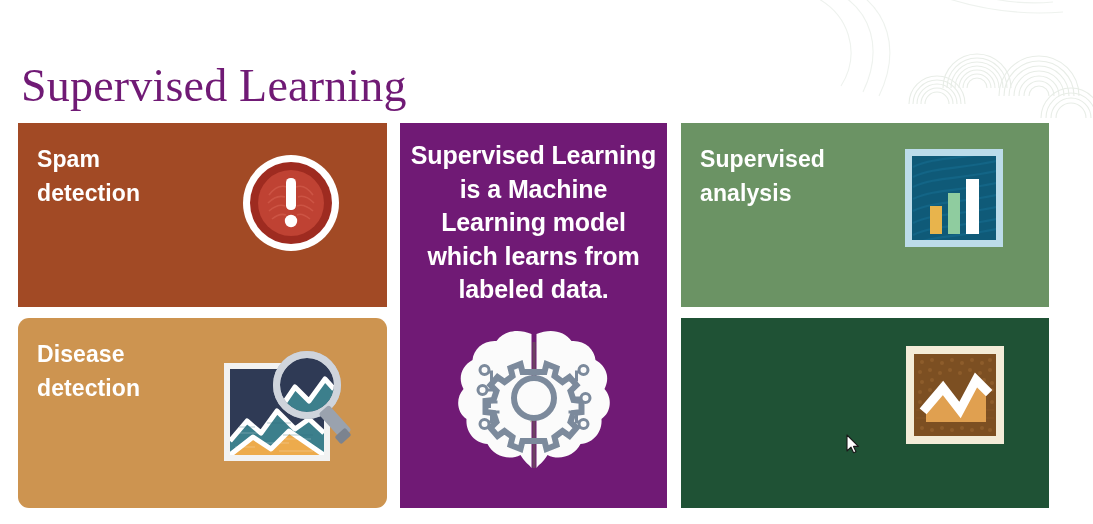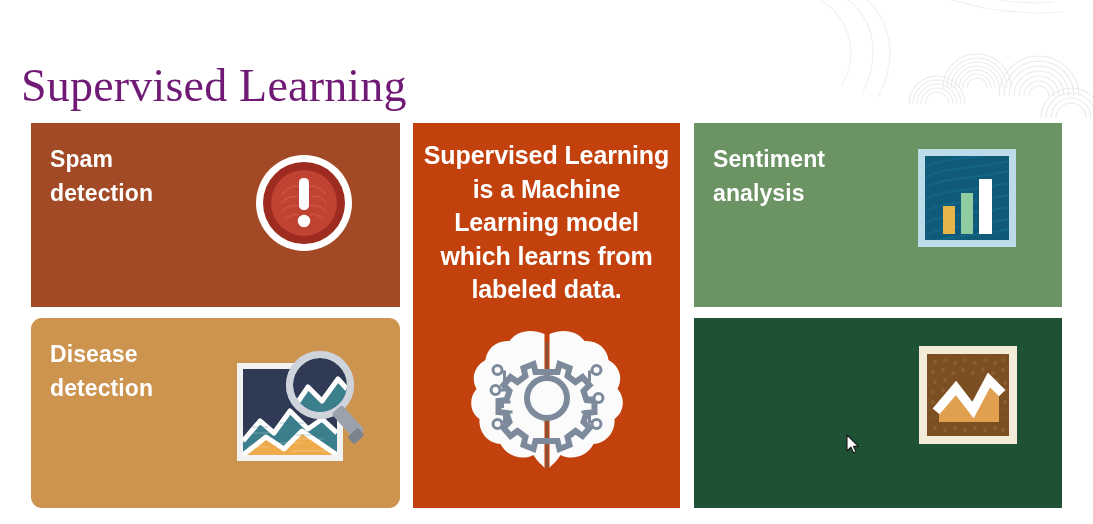--- a/index.html
+++ b/index.html
@@ -36,21 +36,21 @@
     line-height: 56px;
     color: #701a75;
     letter-spacing: 0.2px;
     white-space: nowrap;
     margin-top: 44px;
   }
 
   
   #cards {
     position: absolute;
-    left: 31px;
+    left: 18px;
     top: 123px;
     width: 837px;
     height: 385px;
   }
 
   .card {
     position: absolute;
     box-sizing: border-box;
     overflow: hidden;
   }
@@ -67,21 +67,21 @@
     letter-spacing: 0.1px;
   }
 
   .card-icon {
     position: absolute;
   }
 
   
   #card-spam      { left: 0px;   top: 0px;   width: 369px; height: 184px; background: #a24a25; }
   #card-disease   { left: 0px;   top: 195px; width: 369px; height: 190px; background: #cd9450; border-radius: 11px; }
-  #card-center    { left: 382px; top: 0px;   width: 267px; height: 385px; background: #c2410c; padding-left: 48px; }
+  #card-center    { left: 382px; top: 0px;   width: 267px; height: 385px; background: #701a75; padding-left: 48px; }
   #card-sentiment { left: 663px; top: 0px;   width: 368px; height: 184px; background: #6b9364; }
   #card-stock     { left: 663px; top: 195px; width: 368px; height: 190px; background: #1f5235; }
 
   
   #center-text {
     position: absolute;
     left: 0;
     top: 16px;
     width: 100%;
     text-align: center;
@@ -295,21 +295,21 @@
         <g fill="#fbfbfb" stroke="#7c8a9c" stroke-width="3">
           <circle cx="132" cy="42" r="4.5"></circle>
           <circle cx="134" cy="70" r="4.5"></circle>
           <circle cx="132" cy="96" r="4.5"></circle>
         </g>
       </svg>
     </div>
   </div>
 
   <div class="card" id="card-sentiment">
-    <div class="card-label">Sentiment
+    <div class="card-label">Supervised
 analysis</div>
     <div class="card-icon" id="icon-sentiment">
       <svg viewBox="0 0 98 98" width="98" height="98" xmlns="http://www.w3.org/2000/svg">
         <rect x="0" y="0" width="98" height="98" fill="#bcdcea"></rect>
         <rect x="7" y="7" width="84" height="84" fill="#0f5a78"></rect>
         <clipPath id="chartClip">
             <rect x="7" y="7" width="84" height="84"></rect>
           </clipPath>
         <g clip-path="url(#chartClip)" stroke="#14688a" stroke-width="2.2" fill="none" opacity="0.8">
           <path d="M8,18 C28,8 56,10 92,2"></path>

